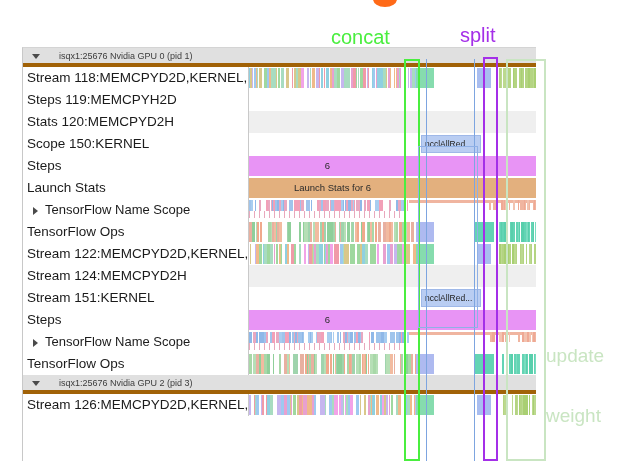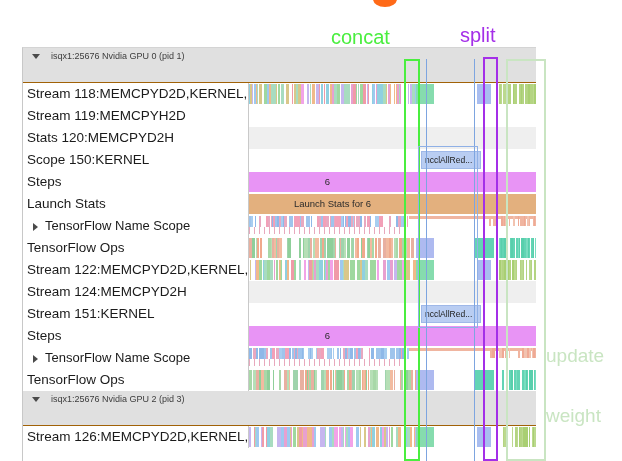--- a/index.html
+++ b/index.html
@@ -44,27 +44,27 @@
     left: 22px; top: 47px;
     width: 514px; height: 414px;
     border-left: 1px solid #c8c8c8;
     border-top: 1px solid #d4d4d4;
     background: #ffffff;
     overflow: hidden;
   }
 
   .group-header {
     position: relative;
-    height: 35px;
+    height: 19px;
     background: #e0e0e0;
-    border-bottom: 1px solid #a16207;
+    border-bottom: 4px solid #a16207;
     font-size: 9px;
     color: #3c3c3c;
     line-height: 17px;
-    padding-left: 28px;
+    padding-left: 36px;
   }
   .group-header .tri {
     position: absolute;
     left: 9px; top: 6px;
     width: 0; height: 0;
     border-left: 4px solid transparent;
     border-right: 4px solid transparent;
     border-top: 5px solid #4a4a4a;
   }
 
@@ -293,21 +293,21 @@
               <div style="position: absolute; left: 28px; top: 0px; bottom: 0px; width: 1px; background: rgb(180, 212, 130);"></div>
               <div style="position: absolute; left: 29px; top: 0px; bottom: 0px; width: 2px; background: rgb(169, 207, 114);"></div>
               <div style="position: absolute; left: 31px; top: 0px; bottom: 0px; width: 2px; background: rgb(180, 212, 130);"></div>
               <div style="position: absolute; left: 33px; top: 0px; bottom: 0px; width: 1px; background: rgb(180, 212, 130);"></div>
               <div style="position: absolute; left: 34px; top: 0px; bottom: 0px; width: 1px; background: rgb(188, 217, 143);"></div>
               <div style="position: absolute; left: 35px; top: 0px; bottom: 0px; width: 2px; background: rgb(169, 207, 114);"></div>
             </div>
           </div>
         </div>
         <div class="row">
-          <div class="rowlabel"><span>Stream 119:MEMCPYH2D</span></div>
+          <div class="rowlabel"><span>Steps 119:MEMCPYH2D</span></div>
           <div class="track"></div>
         </div>
         <div class="row shade">
           <div class="rowlabel"><span>Stats 120:MEMCPYD2H</span></div>
           <div class="track"></div>
         </div>
         <div class="row">
           <div class="rowlabel"><span>Scope 150:KERNEL</span></div>
           <div class="track">
             <div class="bar bar-nccl" style="left: 172px; width: 60px;">

